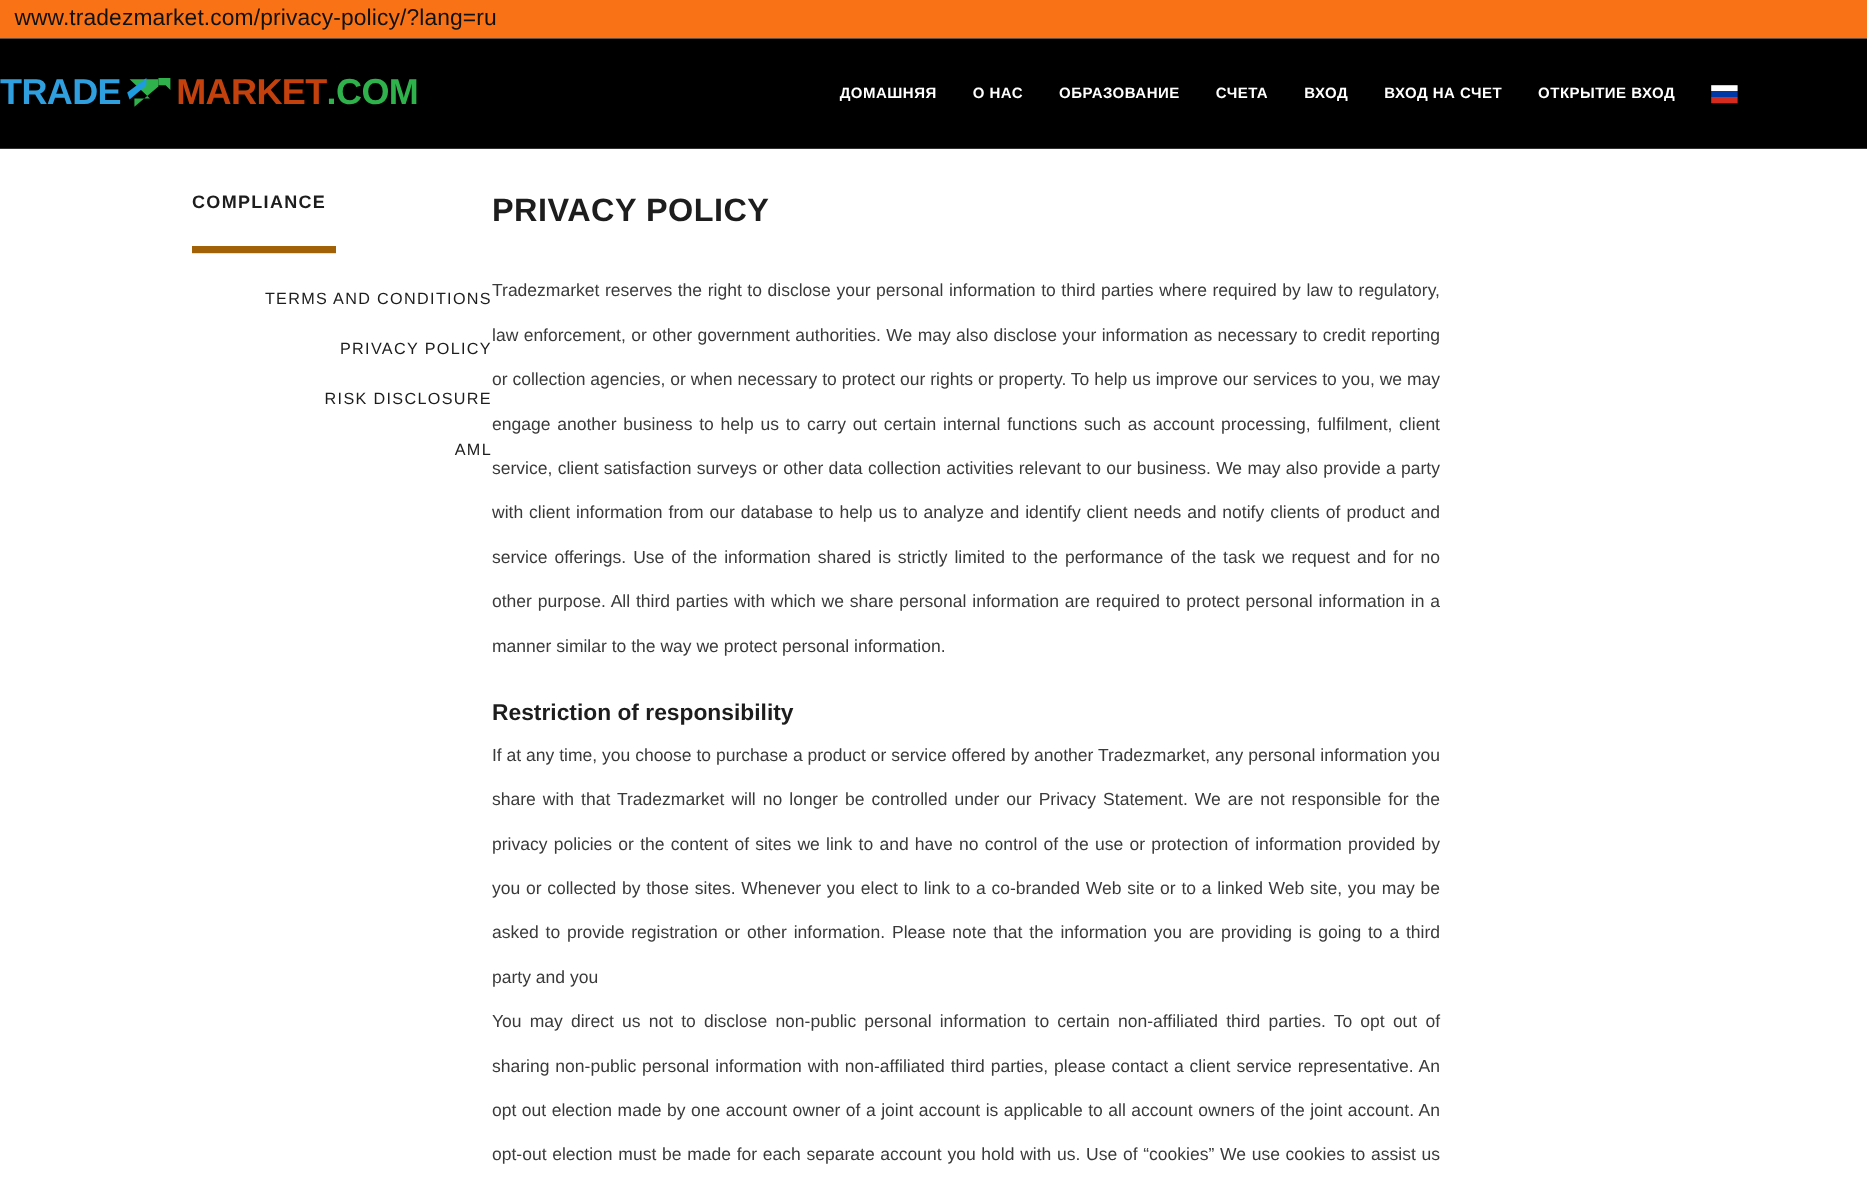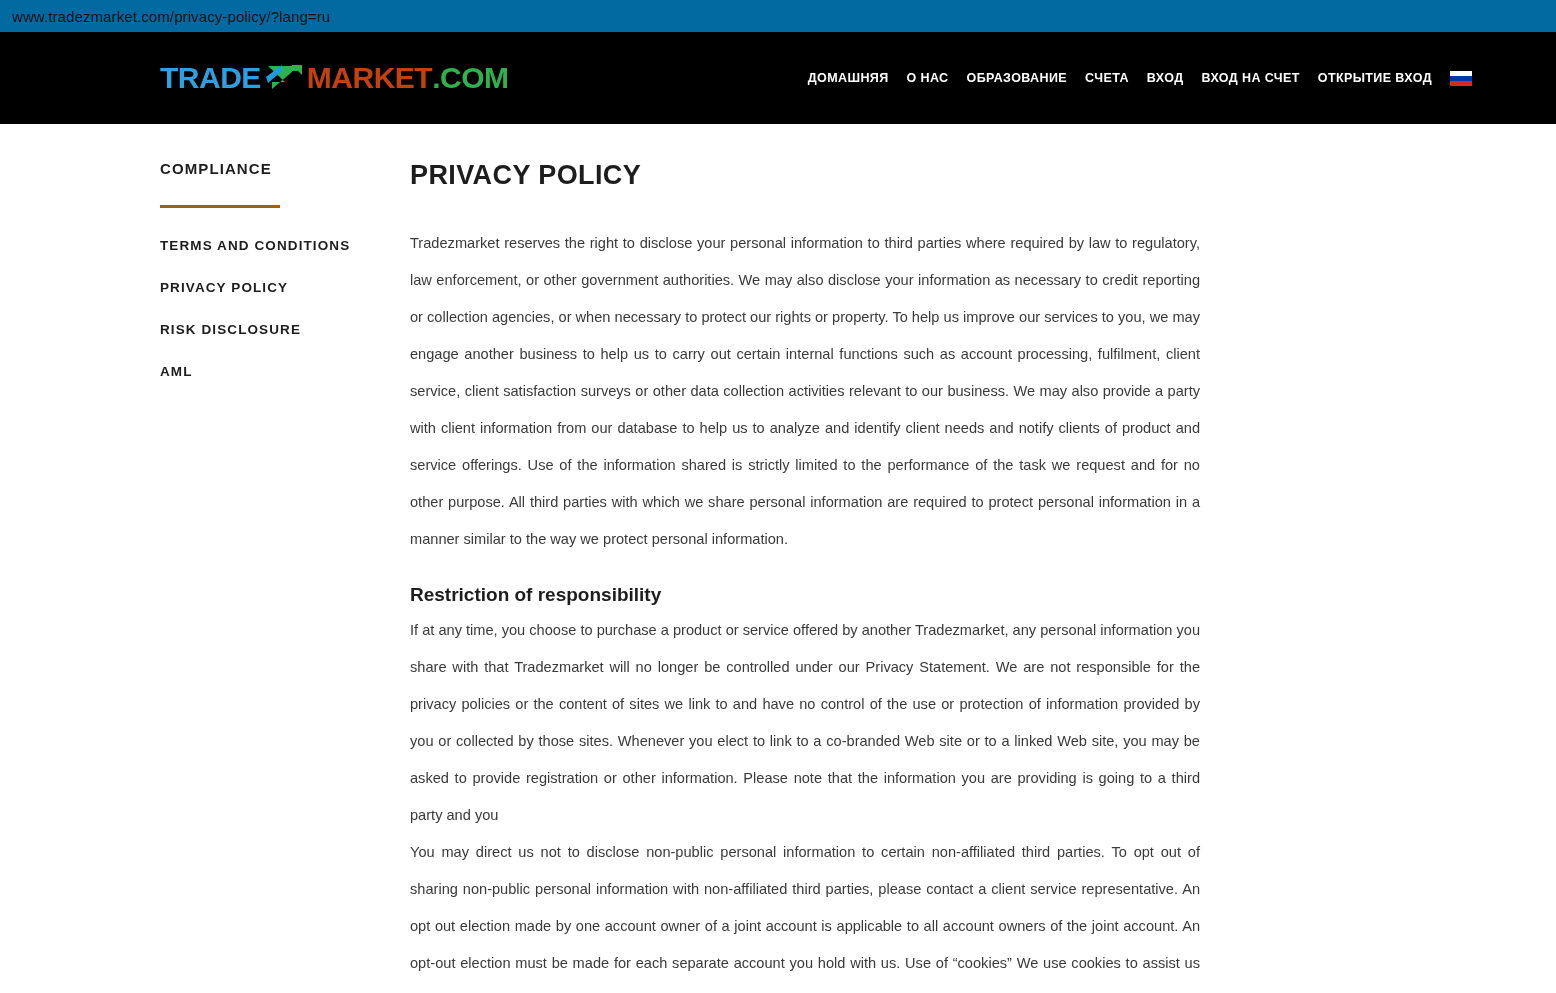--- a/index.html
+++ b/index.html
@@ -7,39 +7,38 @@
     margin: 0; padding: 0;
     width: 1556px; height: 993px;
     background: #ffffff;
     font-family: "Liberation Sans", sans-serif;
     overflow: hidden;
   }
 
   
   .urlbar {
     height: 32px;
-    background: #0369a1;
+    background: #f97316;
     display: flex;
     align-items: center;
     padding-left: 12px;
-    font-size: 15px;
+    font-size: 19px;
     color: #111;
     letter-spacing: 0.1px;
   }
 
   
   .site-header {
     background: #000000;
     height: 92px;
     display: flex;
     align-items: center;
     position: relative;
   }
   .logo {
-    margin-left: 160px;
     display: flex;
     align-items: center;
     font-size: 30px;
     font-weight: bold;
     letter-spacing: -0.5px;
     white-space: nowrap;
     justify-content: space-between;
   }
   .logo .t1 { color: #2f9fe0; }
   .logo .zmark {
@@ -48,24 +47,24 @@
     width: 44px;
     height: 30px;
     margin: 0 1px;
   }
   .logo .zmark svg { display:block; }
   .logo .t2 { color: #c2410c; }
   .logo .t3 { color: #2fb24c; }
 
   .nav {
     margin-left: auto;
-    margin-right: 84px;
+    margin-right: 108px;
     display: flex;
     align-items: center;
-    gap: 18px;
+    gap: 30px;
   }
   .nav a {
     color: #ffffff;
     text-decoration: none;
     font-size: 12.5px;
     font-weight: bold;
     letter-spacing: 0.4px;
     white-space: nowrap;
   }
   .flag {
@@ -85,32 +84,33 @@
     width: 410px;
     padding-left: 160px;
     flex: none;
   }
   .side-title {
     font-size: 15px;
     font-weight: bold;
     color: #1d1d1d;
     letter-spacing: 1.1px;
     padding-bottom: 28px;
-    border-bottom: 3px solid #a16207;
+    border-bottom: 6px solid #a16207;
     width: 120px;
   }
   .side-list { margin-top: 30px; }
   .side-list a {
     display: block;
     font-size: 13.5px;
-    font-weight: bold;
+    font-weight: normal;
     color: #1d1d1d;
     letter-spacing: 1.1px;
     text-decoration: none;
     margin-bottom: 27px;
+    text-align: right;
   }
 
   .content {
     flex: 1;
     padding-right: 190px;
     max-width: 980px;
   }
   h1.page-title {
     font-size: 27px;
     font-weight: bold;

